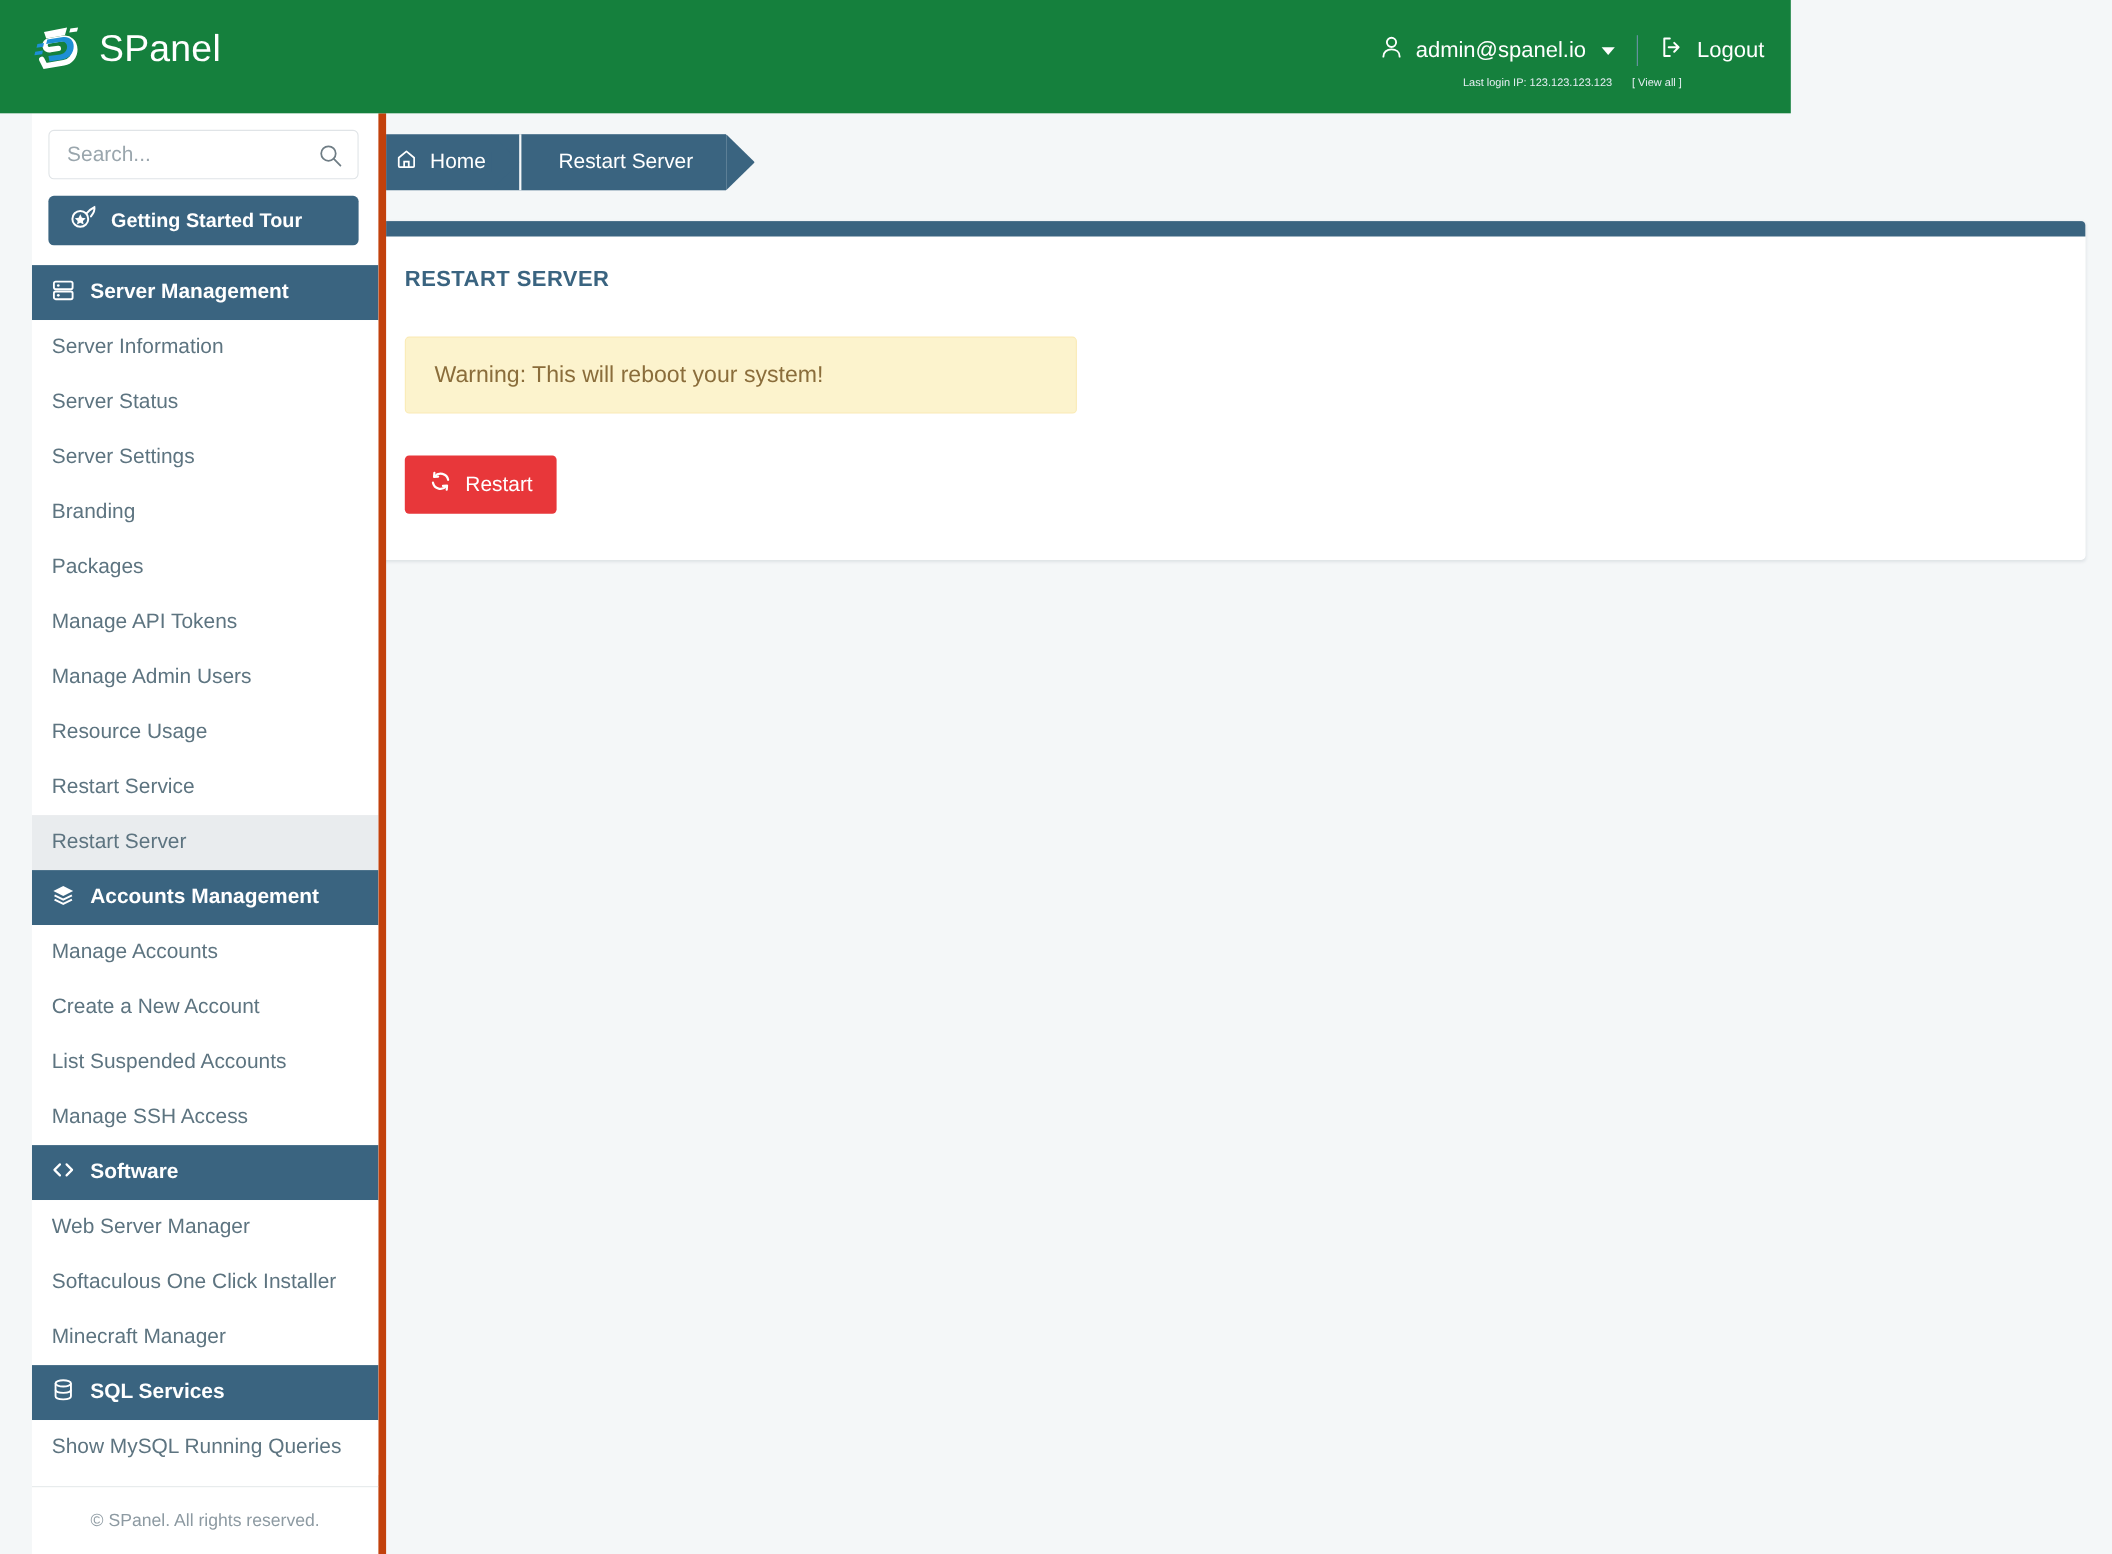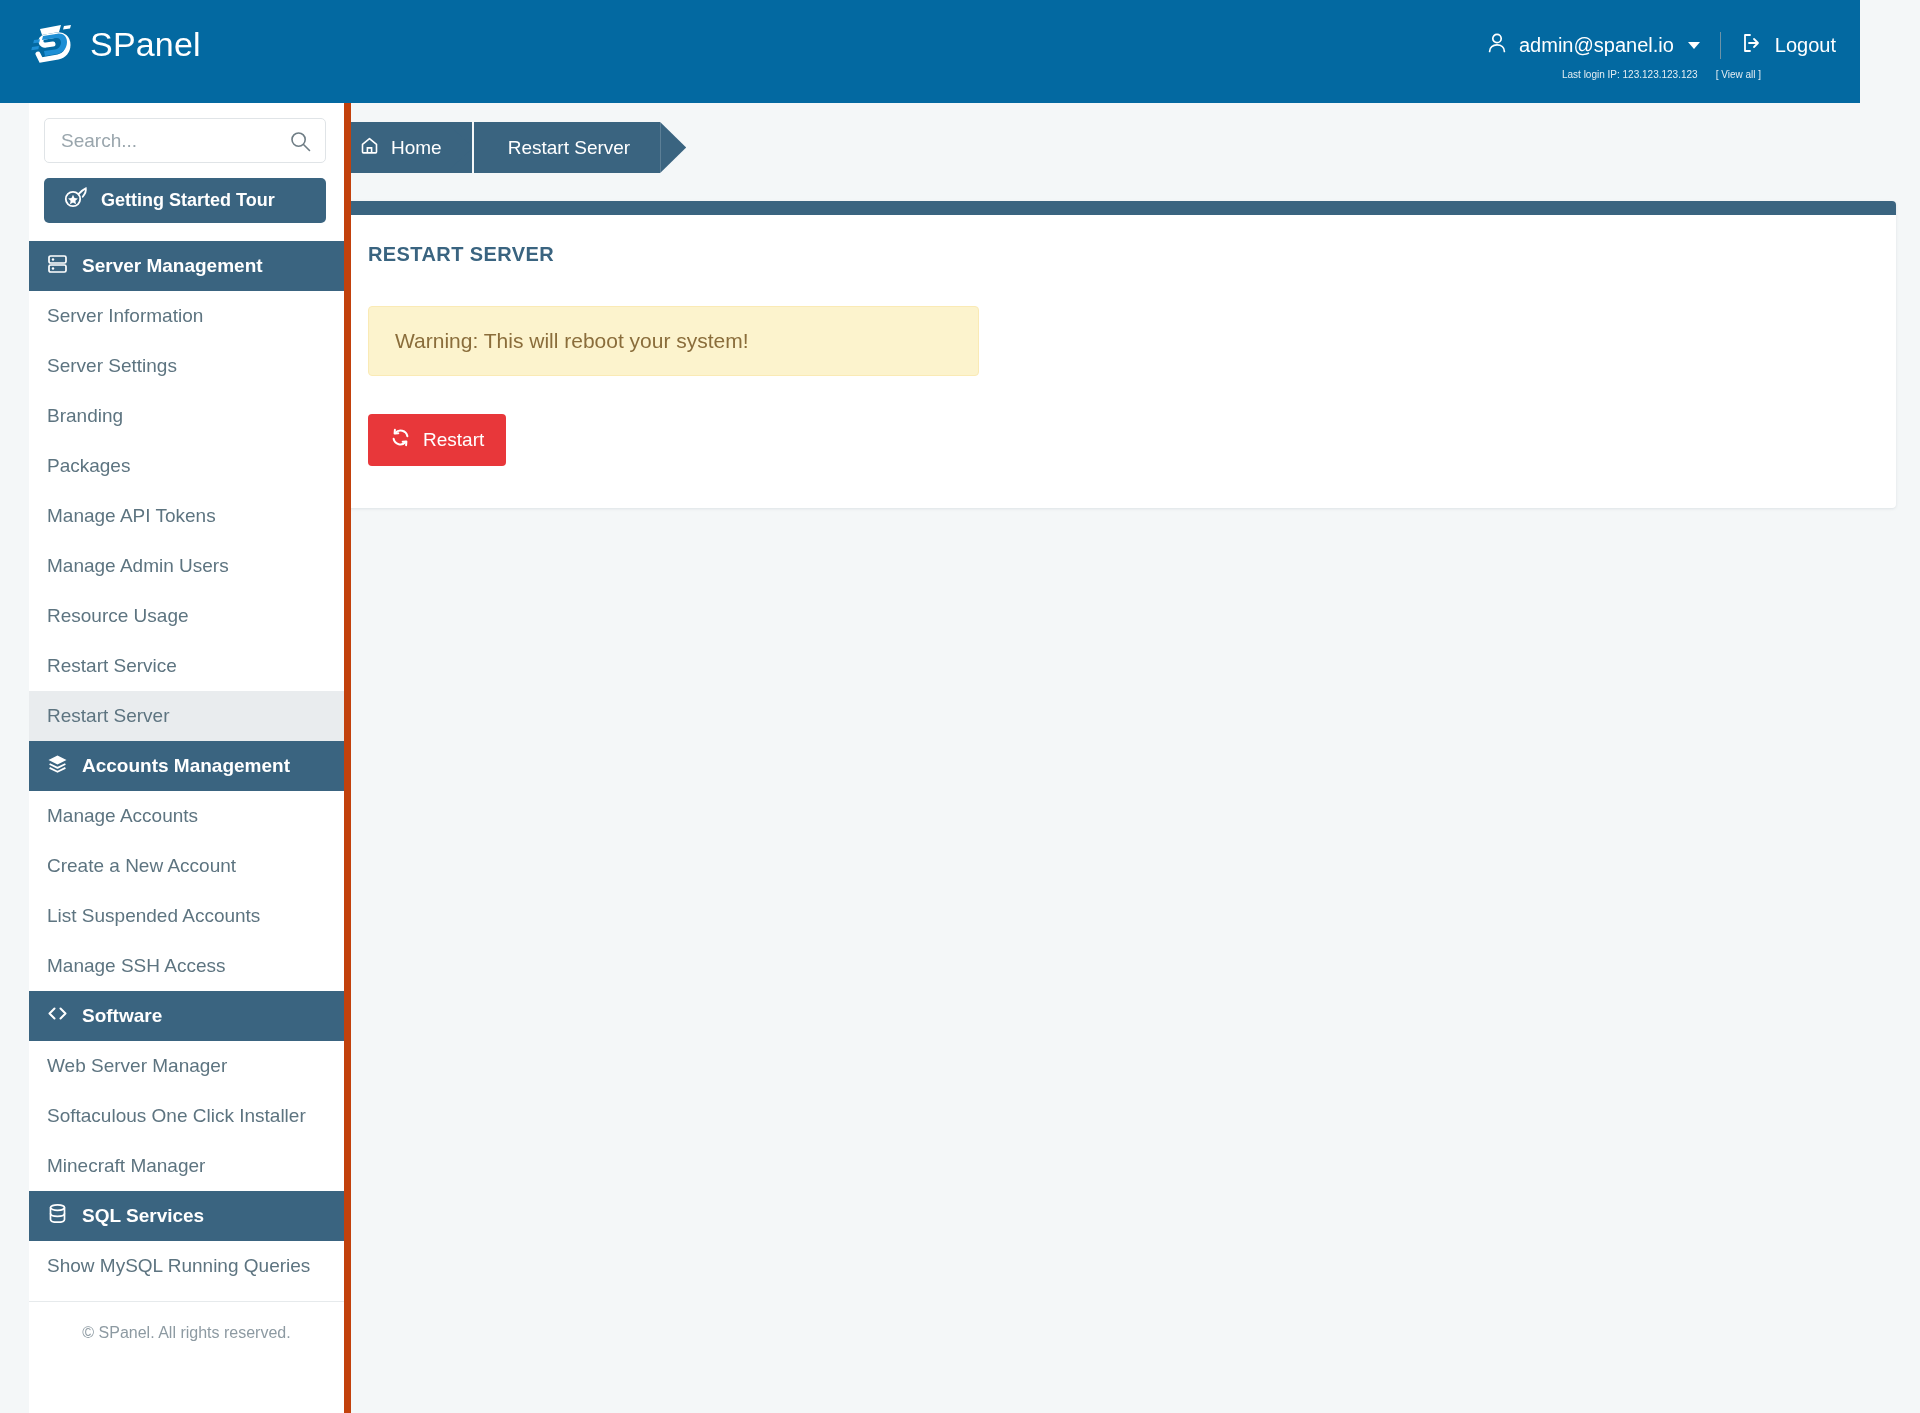--- a/index.html
+++ b/index.html
@@ -8,23 +8,23 @@
     height: 1413px;
     font-family: "Liberation Sans", sans-serif;
     background: #f4f7f8;
     overflow: hidden;
   }
 
   
   .topbar {
     position: absolute;
     top: 0; left: 0;
-    width: 1860px;
+    width: 1628px;
     height: 103px;
-    background: #0369a1;
+    background: #15803d;
     display: flex;
     align-items: flex-start;
     z-index: 30;
   }
   .brand {
     display: flex;
     align-items: center;
     gap: 14px;
     padding: 20px 0 0 28px;
     width: 322px;
@@ -336,20 +336,23 @@
           <circle cx="6" cy="6.5" r="1.2" fill="#ffffff"></circle>
           <circle cx="6" cy="15.5" r="1.2" fill="#ffffff"></circle>
         </svg>
       </span>
       <span>Server Management</span>
     </div>
     <div class="nav-item">
         <span>Server Information</span>
       </div>
     <div class="nav-item">
+        <span>Server Status</span>
+      </div>
+    <div class="nav-item">
         <span>Server Settings</span>
       </div>
     <div class="nav-item">
         <span>Branding</span>
       </div>
     <div class="nav-item">
         <span>Packages</span>
       </div>
     <div class="nav-item">
         <span>Manage API Tokens</span>

